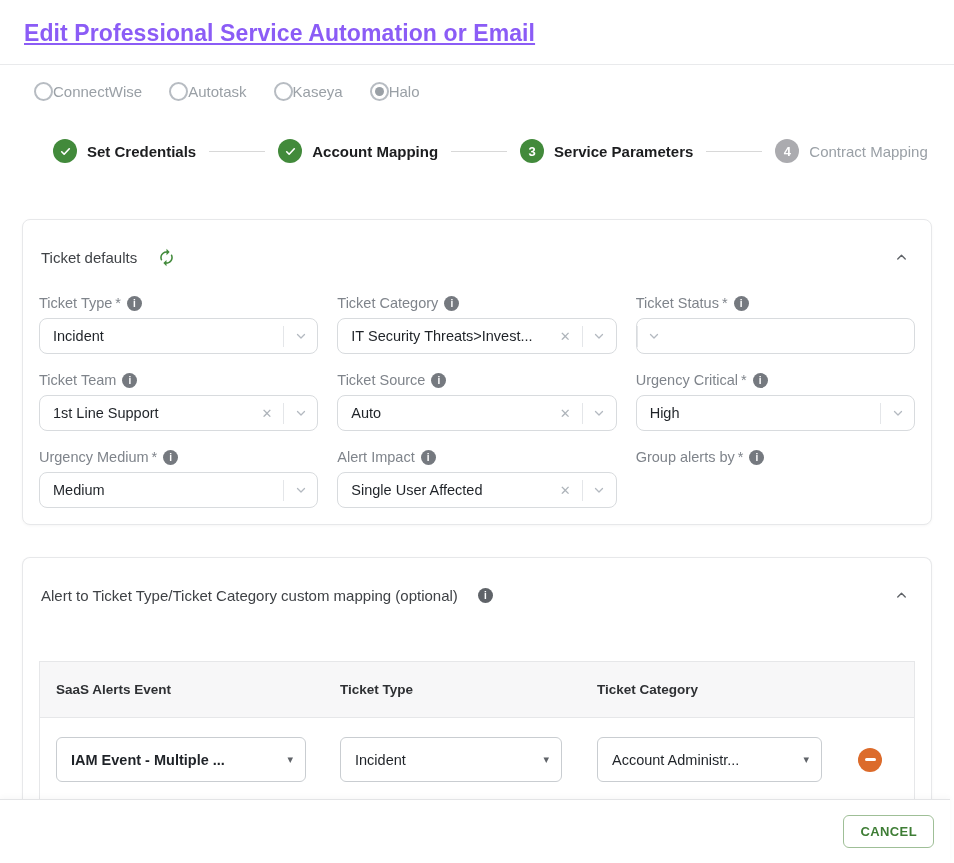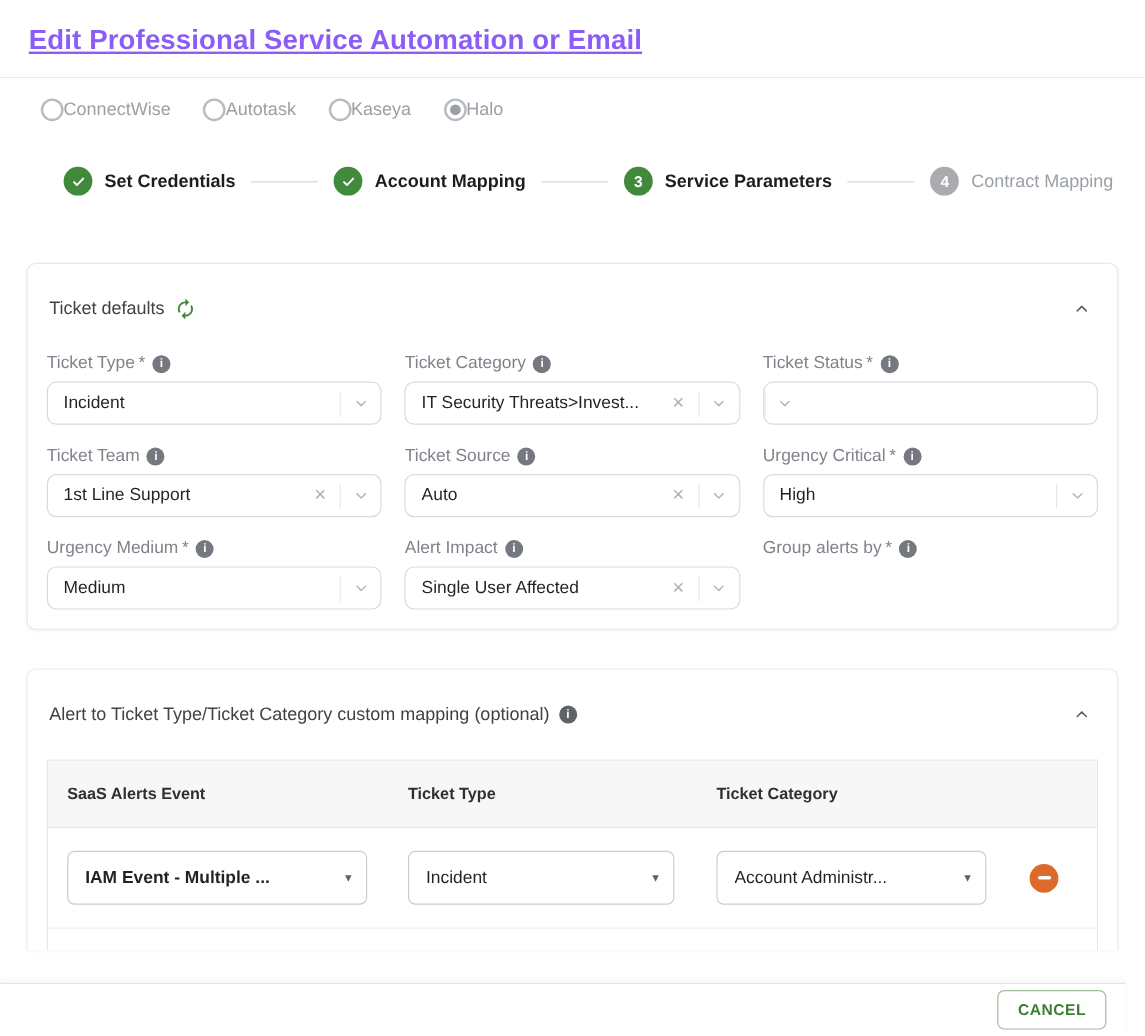--- a/index.html
+++ b/index.html
@@ -78,21 +78,21 @@
   }
   .panel-1 { margin-top: 56px; padding-bottom: 16px; }
   .panel-2 { margin-top: 32px; padding-bottom: 0; border-bottom: none; border-radius: 8px 8px 0 0; }
 
   .panel-head {
     display: flex; align-items: center;
     padding: 26px 18px 0 18px;
   }
   .panel-title {
     font-size: 15px; color: #3f4246;
-    display: flex; align-items: center; gap: 8px;
+    display: flex; align-items: center; gap: 20px;
   }
   .panel-spacer { flex: 1; }
   .collapse-btn { background: none; border: none; cursor: pointer; padding: 4px; line-height: 0; }
 
   .refresh-icon { width: 19px; height: 19px; line-height: 0; cursor: pointer; }
 
   .info-icon {
     width: 15px; height: 15px; border-radius: 50%;
     background: #75797f;
     color: #fff; font-size: 10px; font-weight: 700;
@@ -131,21 +131,21 @@
   .clear-x {
     font-size: 13px; color: #aeb4ba;
     padding: 0 11px 0 4px;
     cursor: pointer;
   }
   .select-divider { width: 1px; height: 21px; background: #e4e6e9; flex: none; }
   .select-chev { width: 33px; display: flex; align-items: center; justify-content: center; flex: none; }
 
   
   .mapping-table {
-    margin: 26px 16px 0 16px;
+    margin: 54px 16px 0 16px;
     border: 1px solid #e6e7e9;
     border-bottom: none;
   }
   .t-grid {
     display: grid;
     grid-template-columns: 284px 257px 1fr 70px;
     align-items: center;
   }
   .t-head {
     background: #f7f7f8;
@@ -182,22 +182,22 @@
     width: 24px; height: 24px; border-radius: 50%;
     background: #dc6b2b; border: none; cursor: pointer;
     display: flex; align-items: center; justify-content: center;
     margin-left: 14px;
   }
   .minus-bar { width: 11px; height: 2.5px; background: #fff; border-radius: 2px; }
 
   
   .footer-bar {
     position: absolute;
-    left: 0; right: 16px; bottom: 0;
-    height: 44px;
+    left: 0; right: 4px; bottom: 0;
+    height: 64px;
     background: #fff;
     border-top: 1px solid #e3e4e6;
     box-shadow: 0 -2px 6px rgba(0,0,0,.03);
     display: flex; align-items: center; justify-content: flex-end;
     padding-right: 16px;
   }
   .cancel-btn {
     background: #fff;
     border: 1px solid #9fbf97;
     border-radius: 6px;

